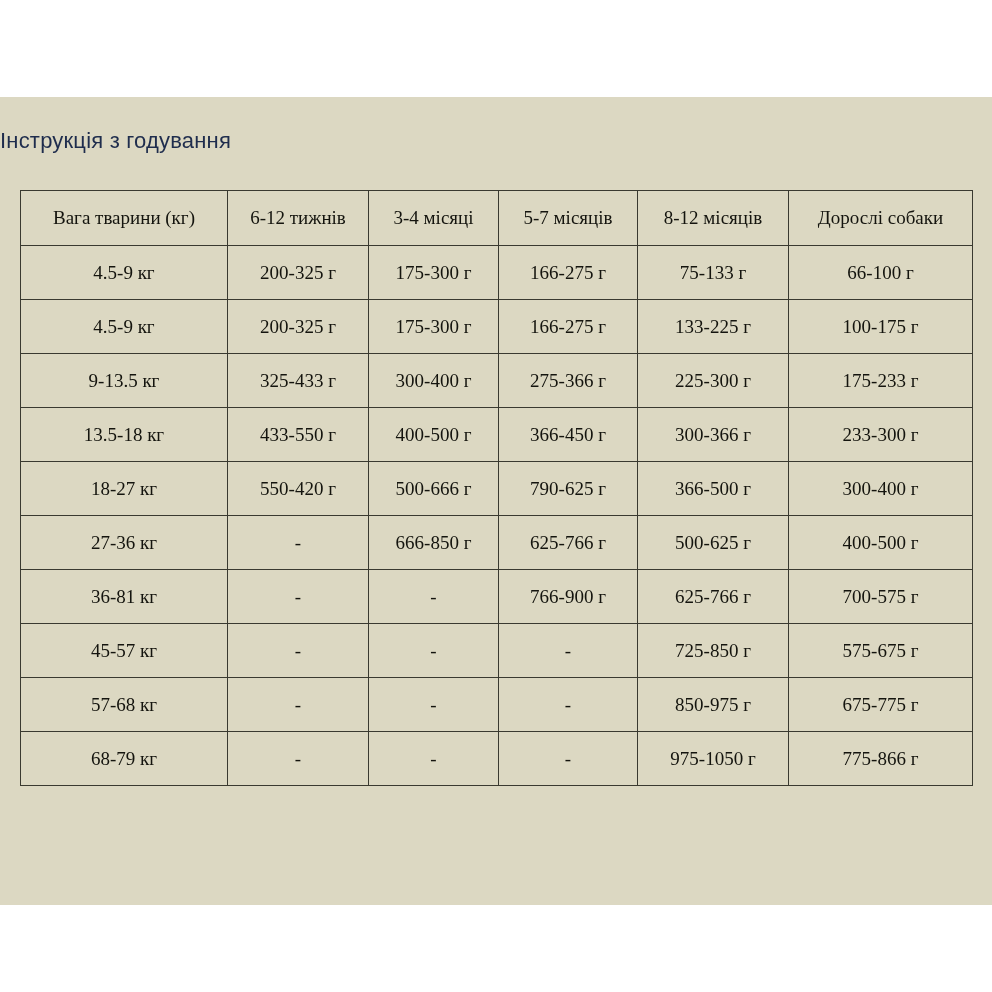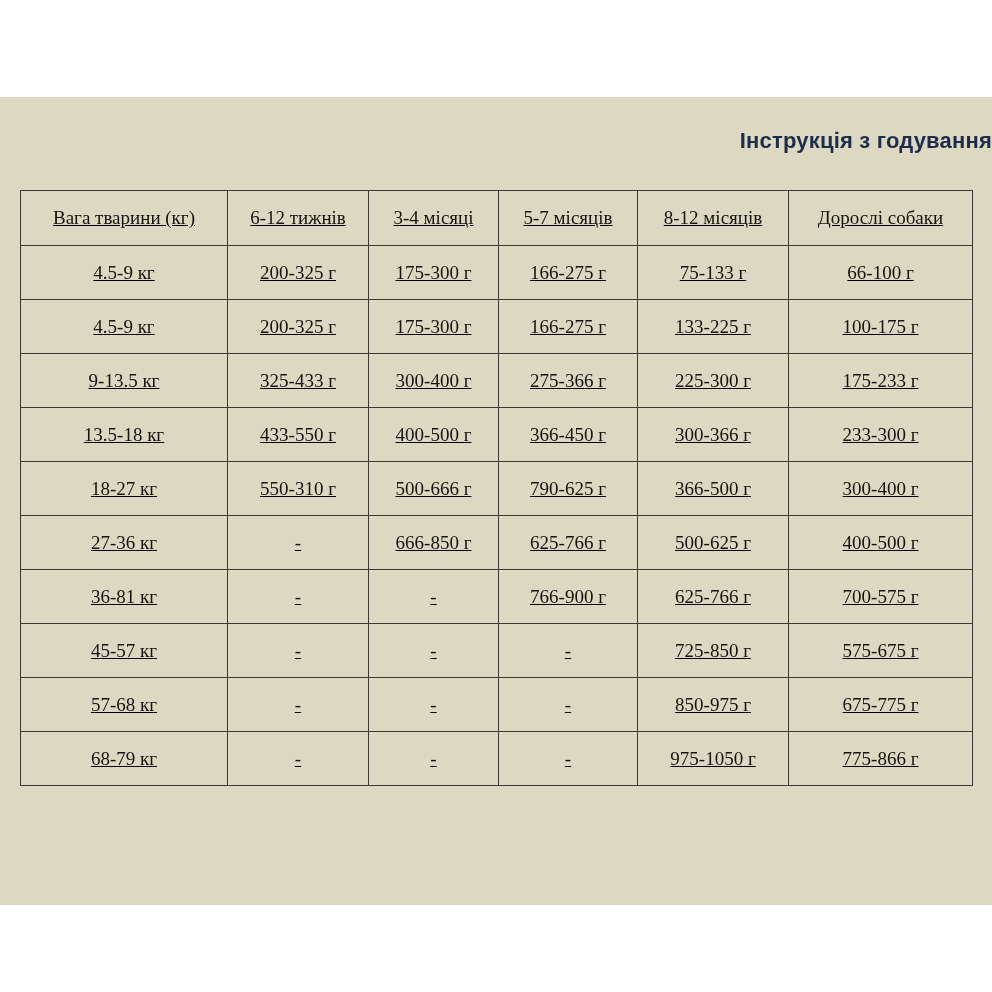--- a/index.html
+++ b/index.html
@@ -22,40 +22,39 @@
     top: 97px;
     width: 992px;
     height: 808px;
     background: #dcd8c2;
   }
   .title {
     position: absolute;
     left: 0;
     top: 128px;
     width: 992px;
-    text-align: right;
+    text-align: left;
     font-family: "Liberation Sans", "DejaVu Sans", sans-serif;
-    font-weight: bold;
+    font-weight: normal;
     font-size: 22px;
     letter-spacing: 0.2px;
     color: #1f2d4d;
     white-space: nowrap;
   }
   .table-wrap {
     position: absolute;
     left: 20px;
     top: 190px;
     width: 952px;
   }
   table.feeding {
     border-collapse: collapse;
     width: 952px;
     table-layout: fixed;
     background: #0369a1;
-    text-decoration: underline;
   }
   table.feeding td, table.feeding th {
     border: 1px solid #3a3a30;
     text-align: center;
     vertical-align: middle;
     color: #14140e;
     font-weight: normal;
     font-size: 19px;
     padding: 0;
     background: #dcd8c2;
@@ -132,21 +131,21 @@
           <tr>
             <td>13.5-18 кг</td>
             <td>433-550 г</td>
             <td>400-500 г</td>
             <td>366-450 г</td>
             <td>300-366 г</td>
             <td>233-300 г</td>
           </tr>
           <tr>
             <td>18-27 кг</td>
-            <td>550-310 г</td>
+            <td>550-420 г</td>
             <td>500-666 г</td>
             <td>790-625 г</td>
             <td>366-500 г</td>
             <td>300-400 г</td>
           </tr>
           <tr>
             <td>27-36 кг</td>
             <td>-</td>
             <td>666-850 г</td>
             <td>625-766 г</td>

